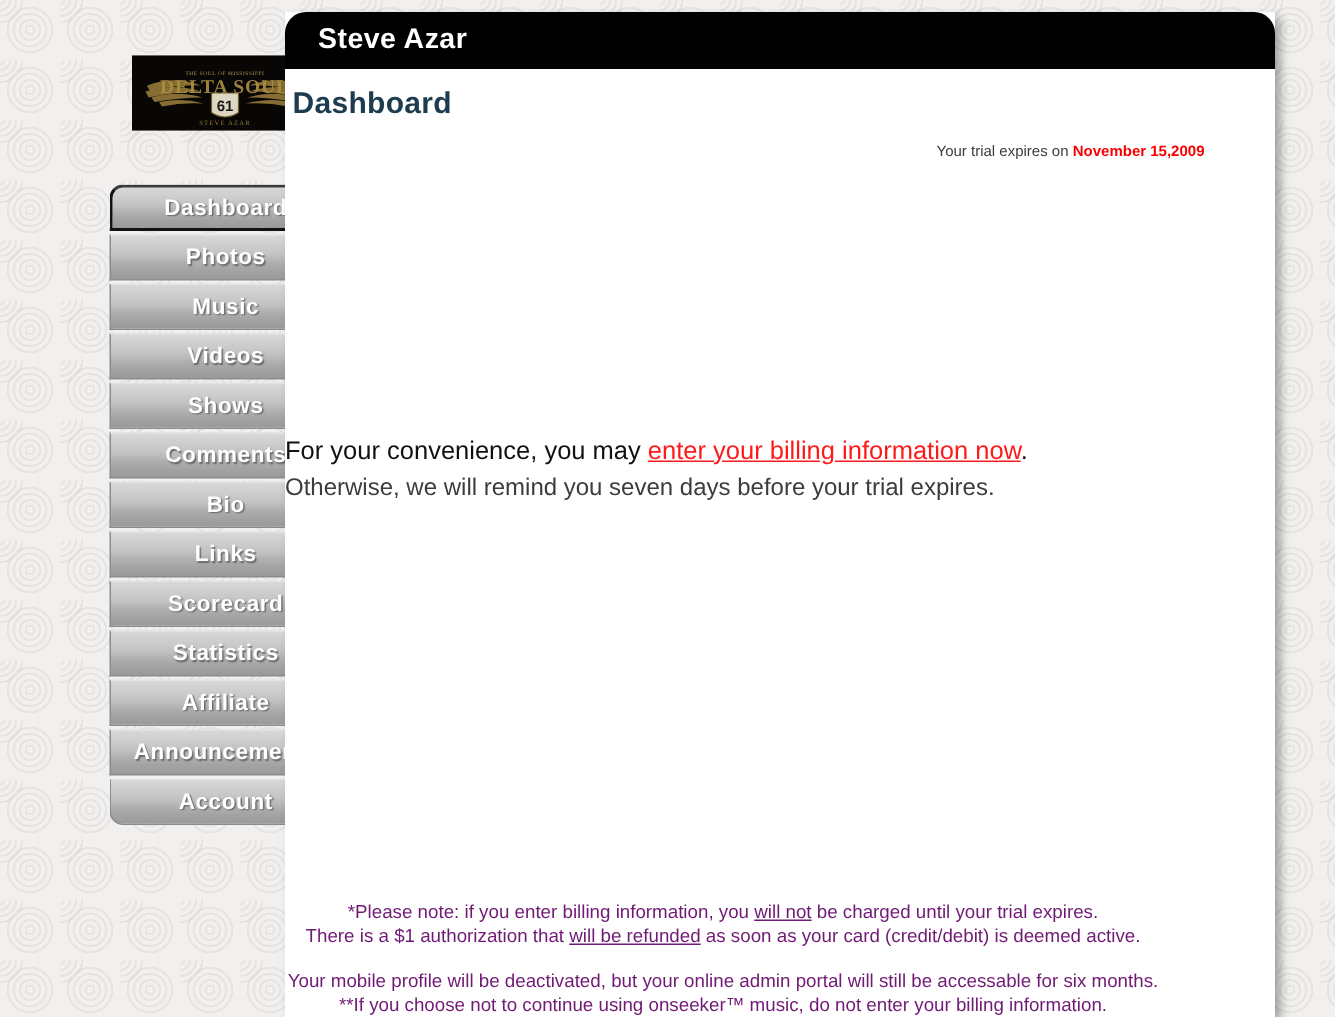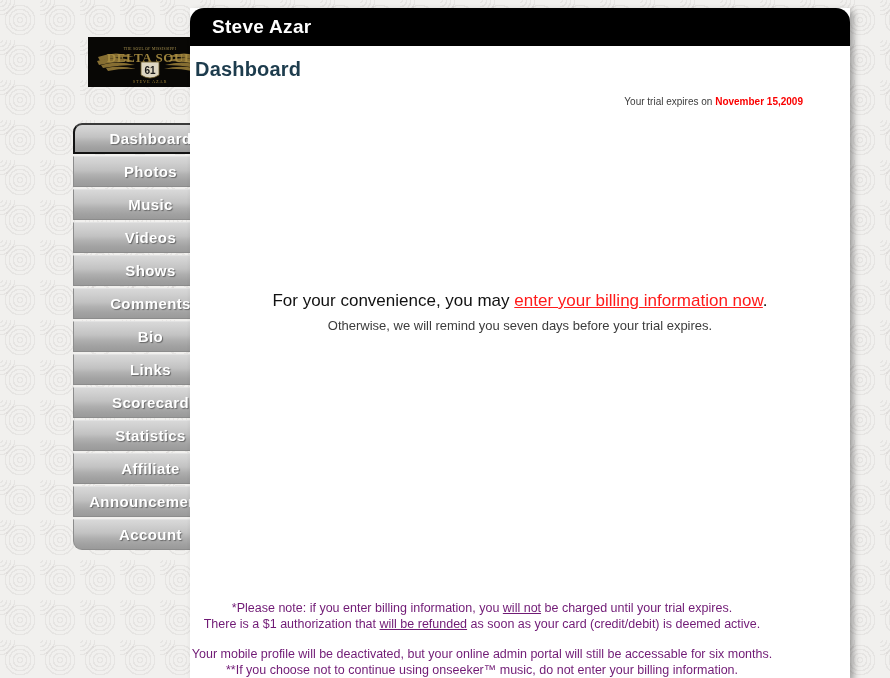--- a/index.html
+++ b/index.html
@@ -138,36 +138,36 @@
     color: #3c3c3c;
     white-space: nowrap;
   }
   #trial-line .trial-date {
     color: #fa0000;
     font-weight: bold;
   }
 
   #billing-block {
     position: absolute;
-    left: 16px; top: 282px;
+    left: 0; top: 282px;
     width: 628px;
-    text-align: center;
+    text-align: left;
   }
   #billing-line1 {
     font-size: 17px;
     color: #111111;
     line-height: 22px;
   }
   #billing-link {
     color: #ff1a1a;
     text-decoration: underline;
     cursor: pointer;
   }
   #billing-line2 {
-    font-size: 13px;
+    font-size: 16px;
     color: #3c3c3c;
     line-height: 20px;
     margin-top: 4px;
   }
 
   #footnotes {
     position: absolute;
     left: 0; top: 592px;
     width: 584px;
     text-align: center;

